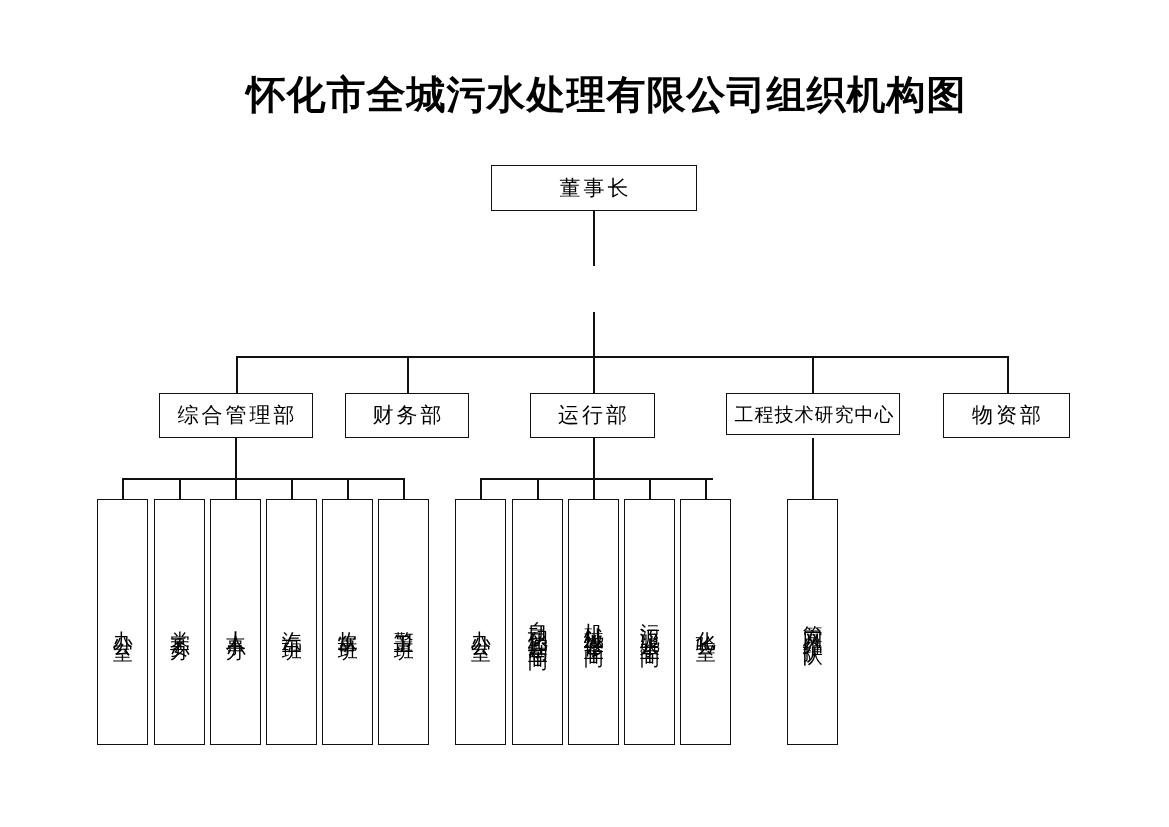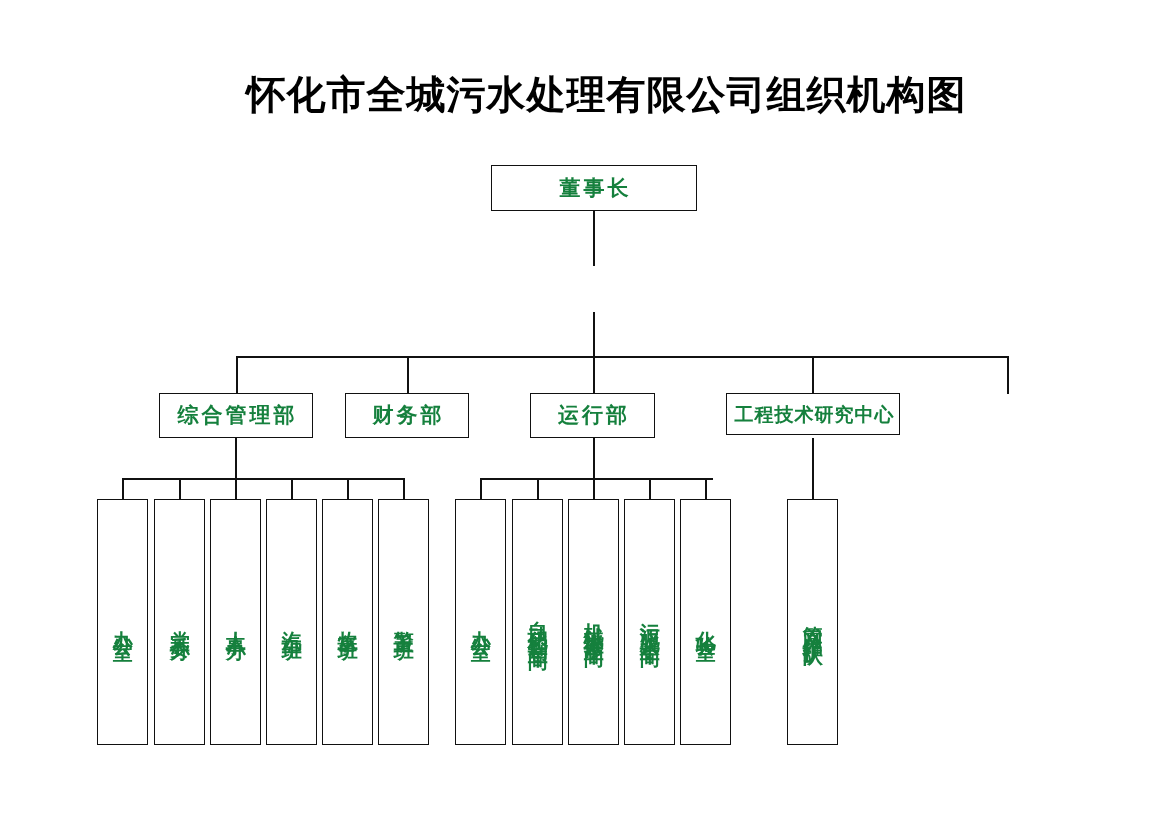--- a/index.html
+++ b/index.html
@@ -34,26 +34,26 @@
     white-space: nowrap;
     padding-left: 22px;
   }
 
   
   .node {
     position: absolute;
     box-sizing: border-box;
     border: 1.6px solid #111111;
     background: #ffffff;
-    color: #15803d;
+    color: #000000;
     display: flex;
     align-items: center;
     justify-content: center;
     font-family: "DejaVu Serif", "Liberation Serif", serif;
-    font-weight: 700;
+    font-weight: 400;
     line-height: 1.18;
   }
   .node.horiz {
     font-size: 21px;
     letter-spacing: 3px;
     text-indent: 3px;
     white-space: nowrap;
   }
   .node.vert {
     font-size: 20px;
@@ -101,20 +101,21 @@
   <div class="line v" style="left:1007px; top:356px; height:38px;"></div>
 
   <div class="node horiz" style="left:159px; top:393px; width:154px; height:45px;">综合管理部</div>
 
   <div class="node horiz" style="left:530px; top:393px; width:125px; height:45px;">运行部</div>
 
   <div class="node horiz" style="left:345px; top:393px; width:124px; height:45px;">财务部</div>
 
   <div class="node horiz" style="left:726px; top:393px; width:174px; height:42px; font-size:19px; letter-spacing:1px;">工程技术研究中心</div>
 
+  <div class="node horiz" style="left:943px; top:393px; width:127px; height:45px;">物资部</div>
 
   <div class="line v" style="left:235px; top:438px; height:41px;"></div>
   <div class="line h" style="left:123px; top:478px; width:281px;"></div>
 
   <div class="line v" style="left:122px; top:478px; height:22px;"></div>
   <div class="line v" style="left:179px; top:478px; height:22px;"></div>
   <div class="line v" style="left:235px; top:478px; height:22px;"></div>
   <div class="line v" style="left:291px; top:478px; height:22px;"></div>
   <div class="line v" style="left:347px; top:478px; height:22px;"></div>
   <div class="line v" style="left:403px; top:478px; height:22px;"></div>

